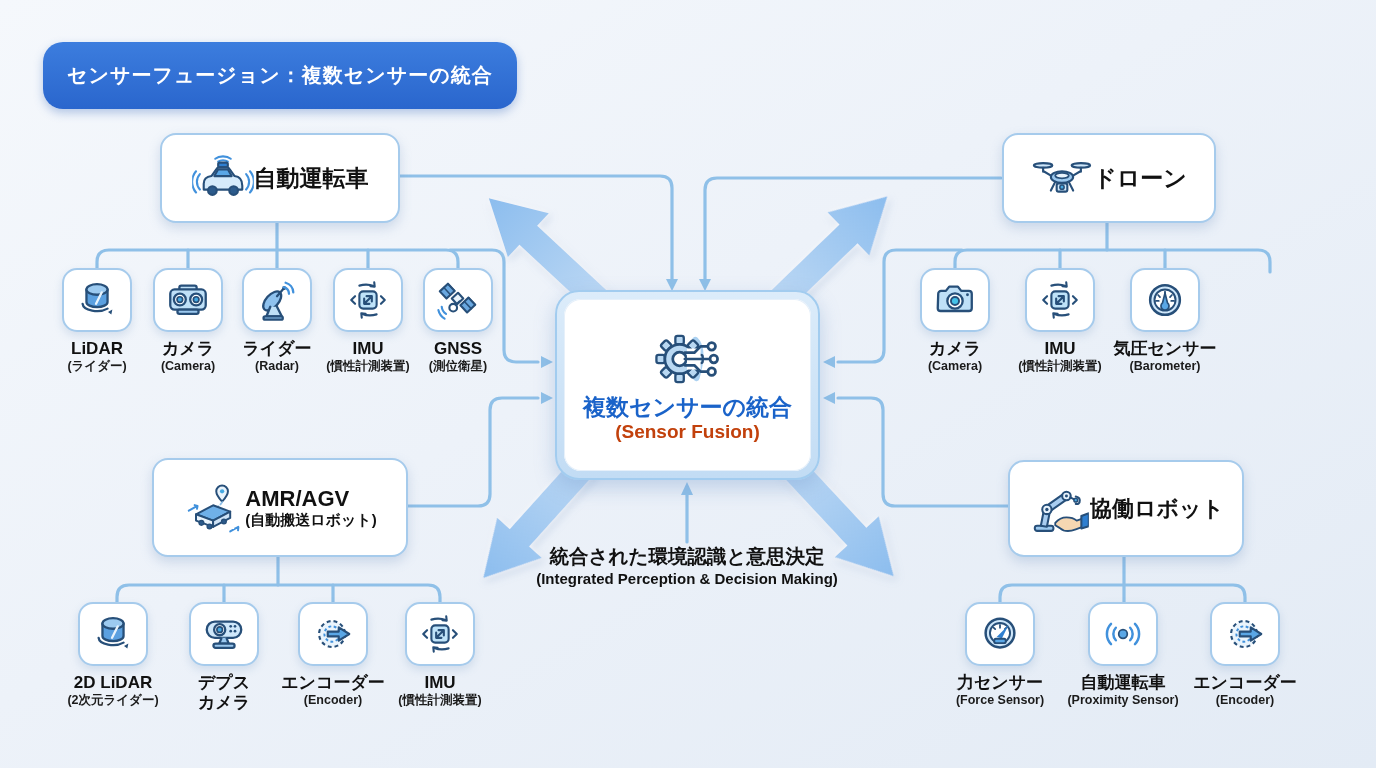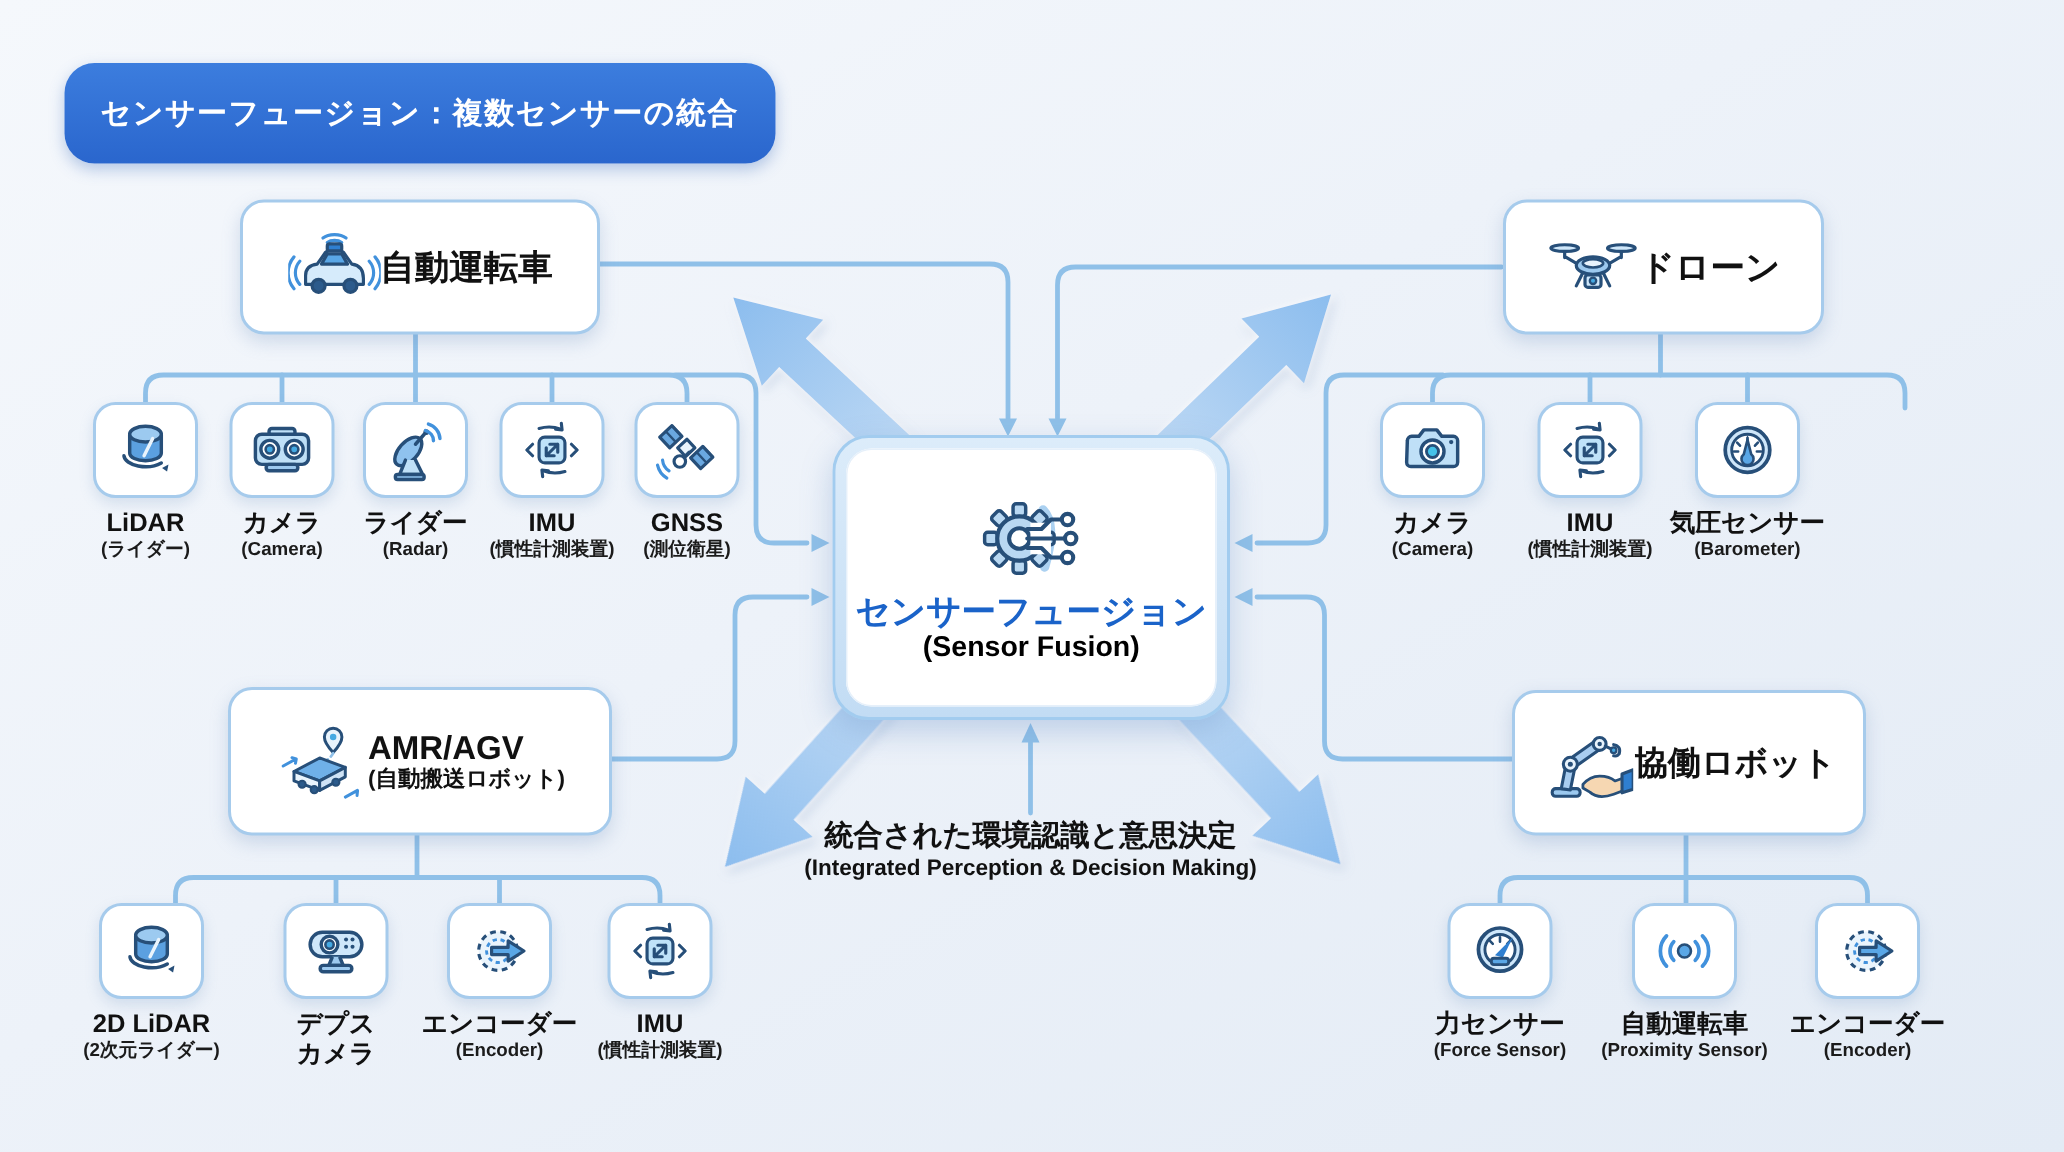--- a/index.html
+++ b/index.html
@@ -36,21 +36,21 @@
     background:linear-gradient(180deg,#dcecfa,#c2dcf4);border:2px solid #a2ccef;
     box-shadow:0 8px 20px rgba(105,145,200,.35);padding:7px;box-sizing:border-box;
   }
   .centerinner{
     width:100%;height:100%;background:#fff;border-radius:17px;
     display:flex;flex-direction:column;align-items:center;justify-content:center;
     box-shadow:inset 0 0 0 1px #e6f0fa;
   }
   .cicon{width:80px;height:66px;margin-bottom:2px;}
   .ctitle{font-size:23px;font-weight:bold;color:#1a63c9;line-height:1.2;}
-  .csub{font-size:19px;font-weight:bold;color:#000000;line-height:1.2;}
+  .csub{font-size:19px;font-weight:bold;color:#c2410c;line-height:1.2;}
   .caption{position:absolute;left:427px;top:543px;width:520px;text-align:center;}
   .cap1{font-size:19.5px;font-weight:bold;}
   .cap2{font-size:15px;font-weight:bold;}
 </style>
 </head>
 <body>
 
 <div class="canvas">
 
 <svg width="0" height="0" style="position:absolute" aria-hidden="true">
@@ -342,21 +342,21 @@
         <use href="#i-cobot"></use>
       </svg>
   <div class="nlabel" style="font-size:22px">協働ロボット</div>
 </div>
 
 <div class="centerbox">
   <div class="centerinner">
     <svg class="cicon" viewBox="0 0 76 62">
           <use href="#i-fusion"></use>
         </svg>
-    <div class="ctitle">センサーフュージョン</div>
+    <div class="ctitle">複数センサーの統合</div>
     <div class="csub">(Sensor Fusion)</div>
   </div>
 </div>
 
 <div class="caption">
   <div class="cap1">統合された環境認識と意思決定</div>
   <div class="cap2">(Integrated Perception &amp; Decision Making)</div>
 </div>
 
 <div class="sensor" style="left:22px;top:268px">
@@ -426,21 +426,21 @@
 <div class="sensor" style="left:1090px;top:268px">
   <div class="tile">
         <svg class="ti" viewBox="0 0 48 48">
           <use href="#i-baro"></use>
         </svg>
       </div>
   <div class="sname">気圧センサー</div>
   <div class="ssub">(Barometer)</div>
 </div>
 
-<div class="sensor" style="left:26px;top:602px">
+<div class="sensor" style="left:38px;top:602px">
   <div class="tile">
         <svg class="ti" viewBox="0 0 48 48">
           <use href="#i-lidar"></use>
         </svg>
       </div>
   <div class="sname">2D LiDAR</div>
   <div class="ssub">(2次元ライダー)</div>
 </div>
 <div class="sensor" style="left:149px;top:602px">
   <div class="tile">

